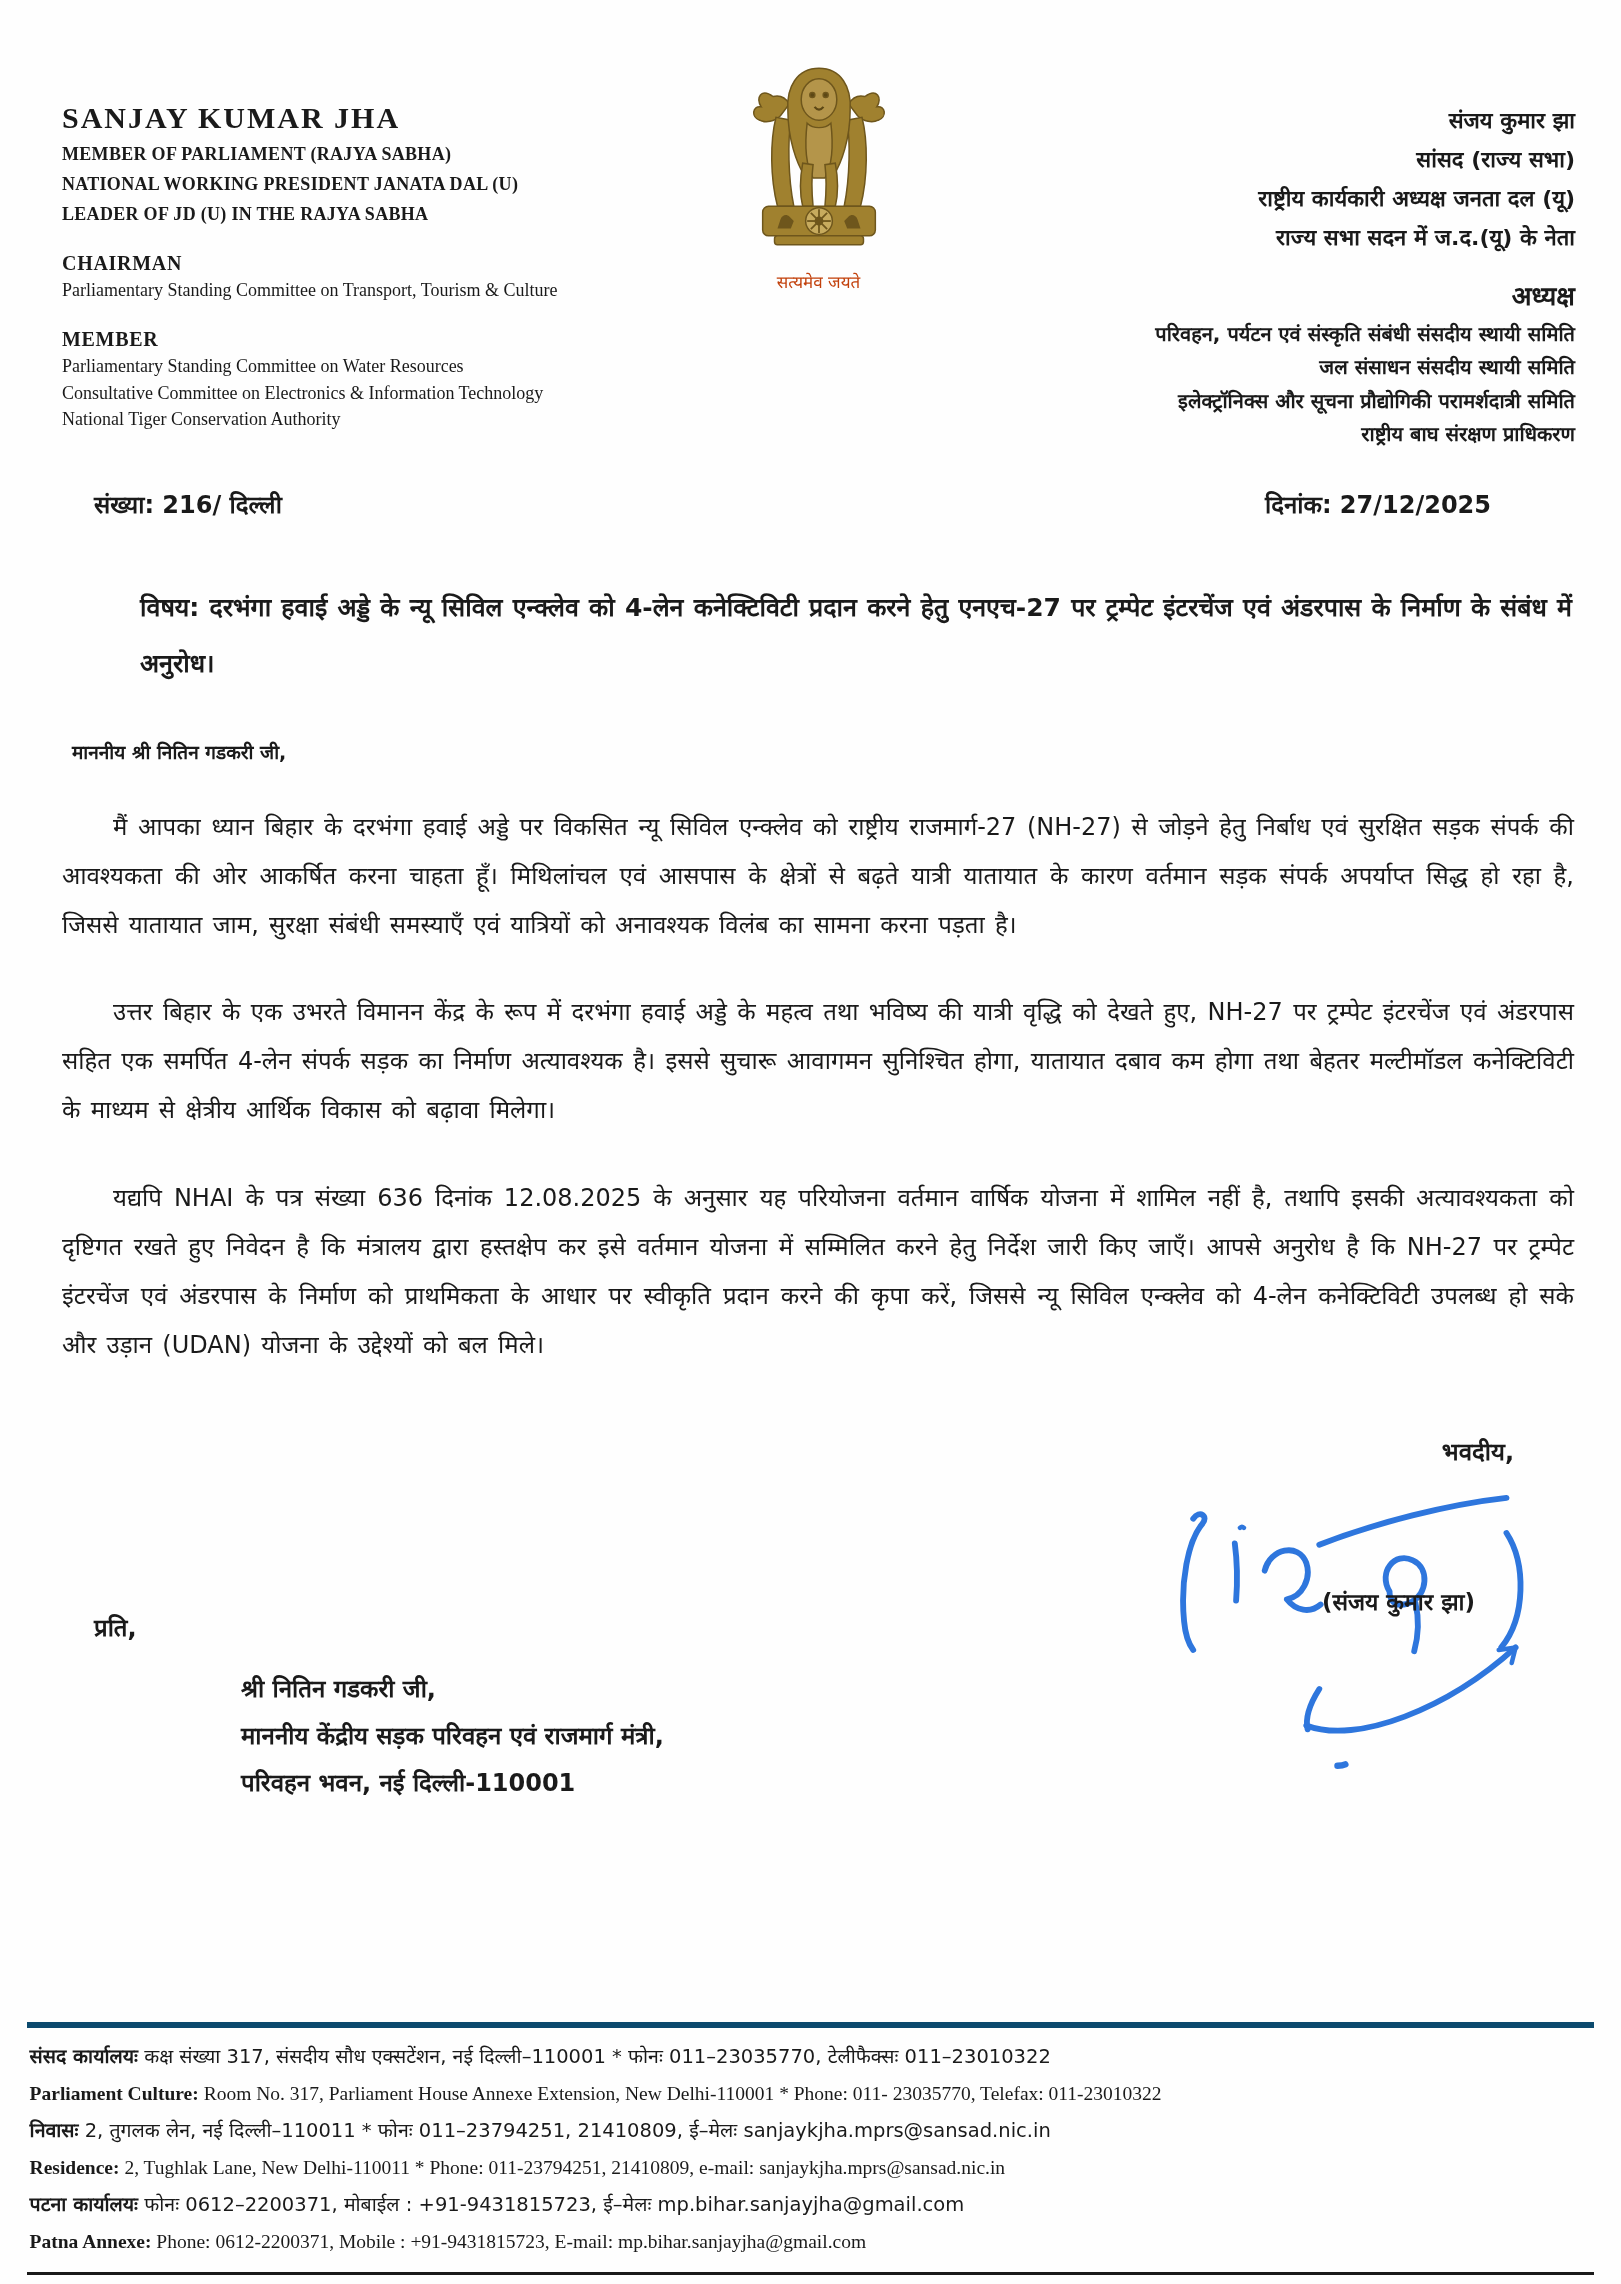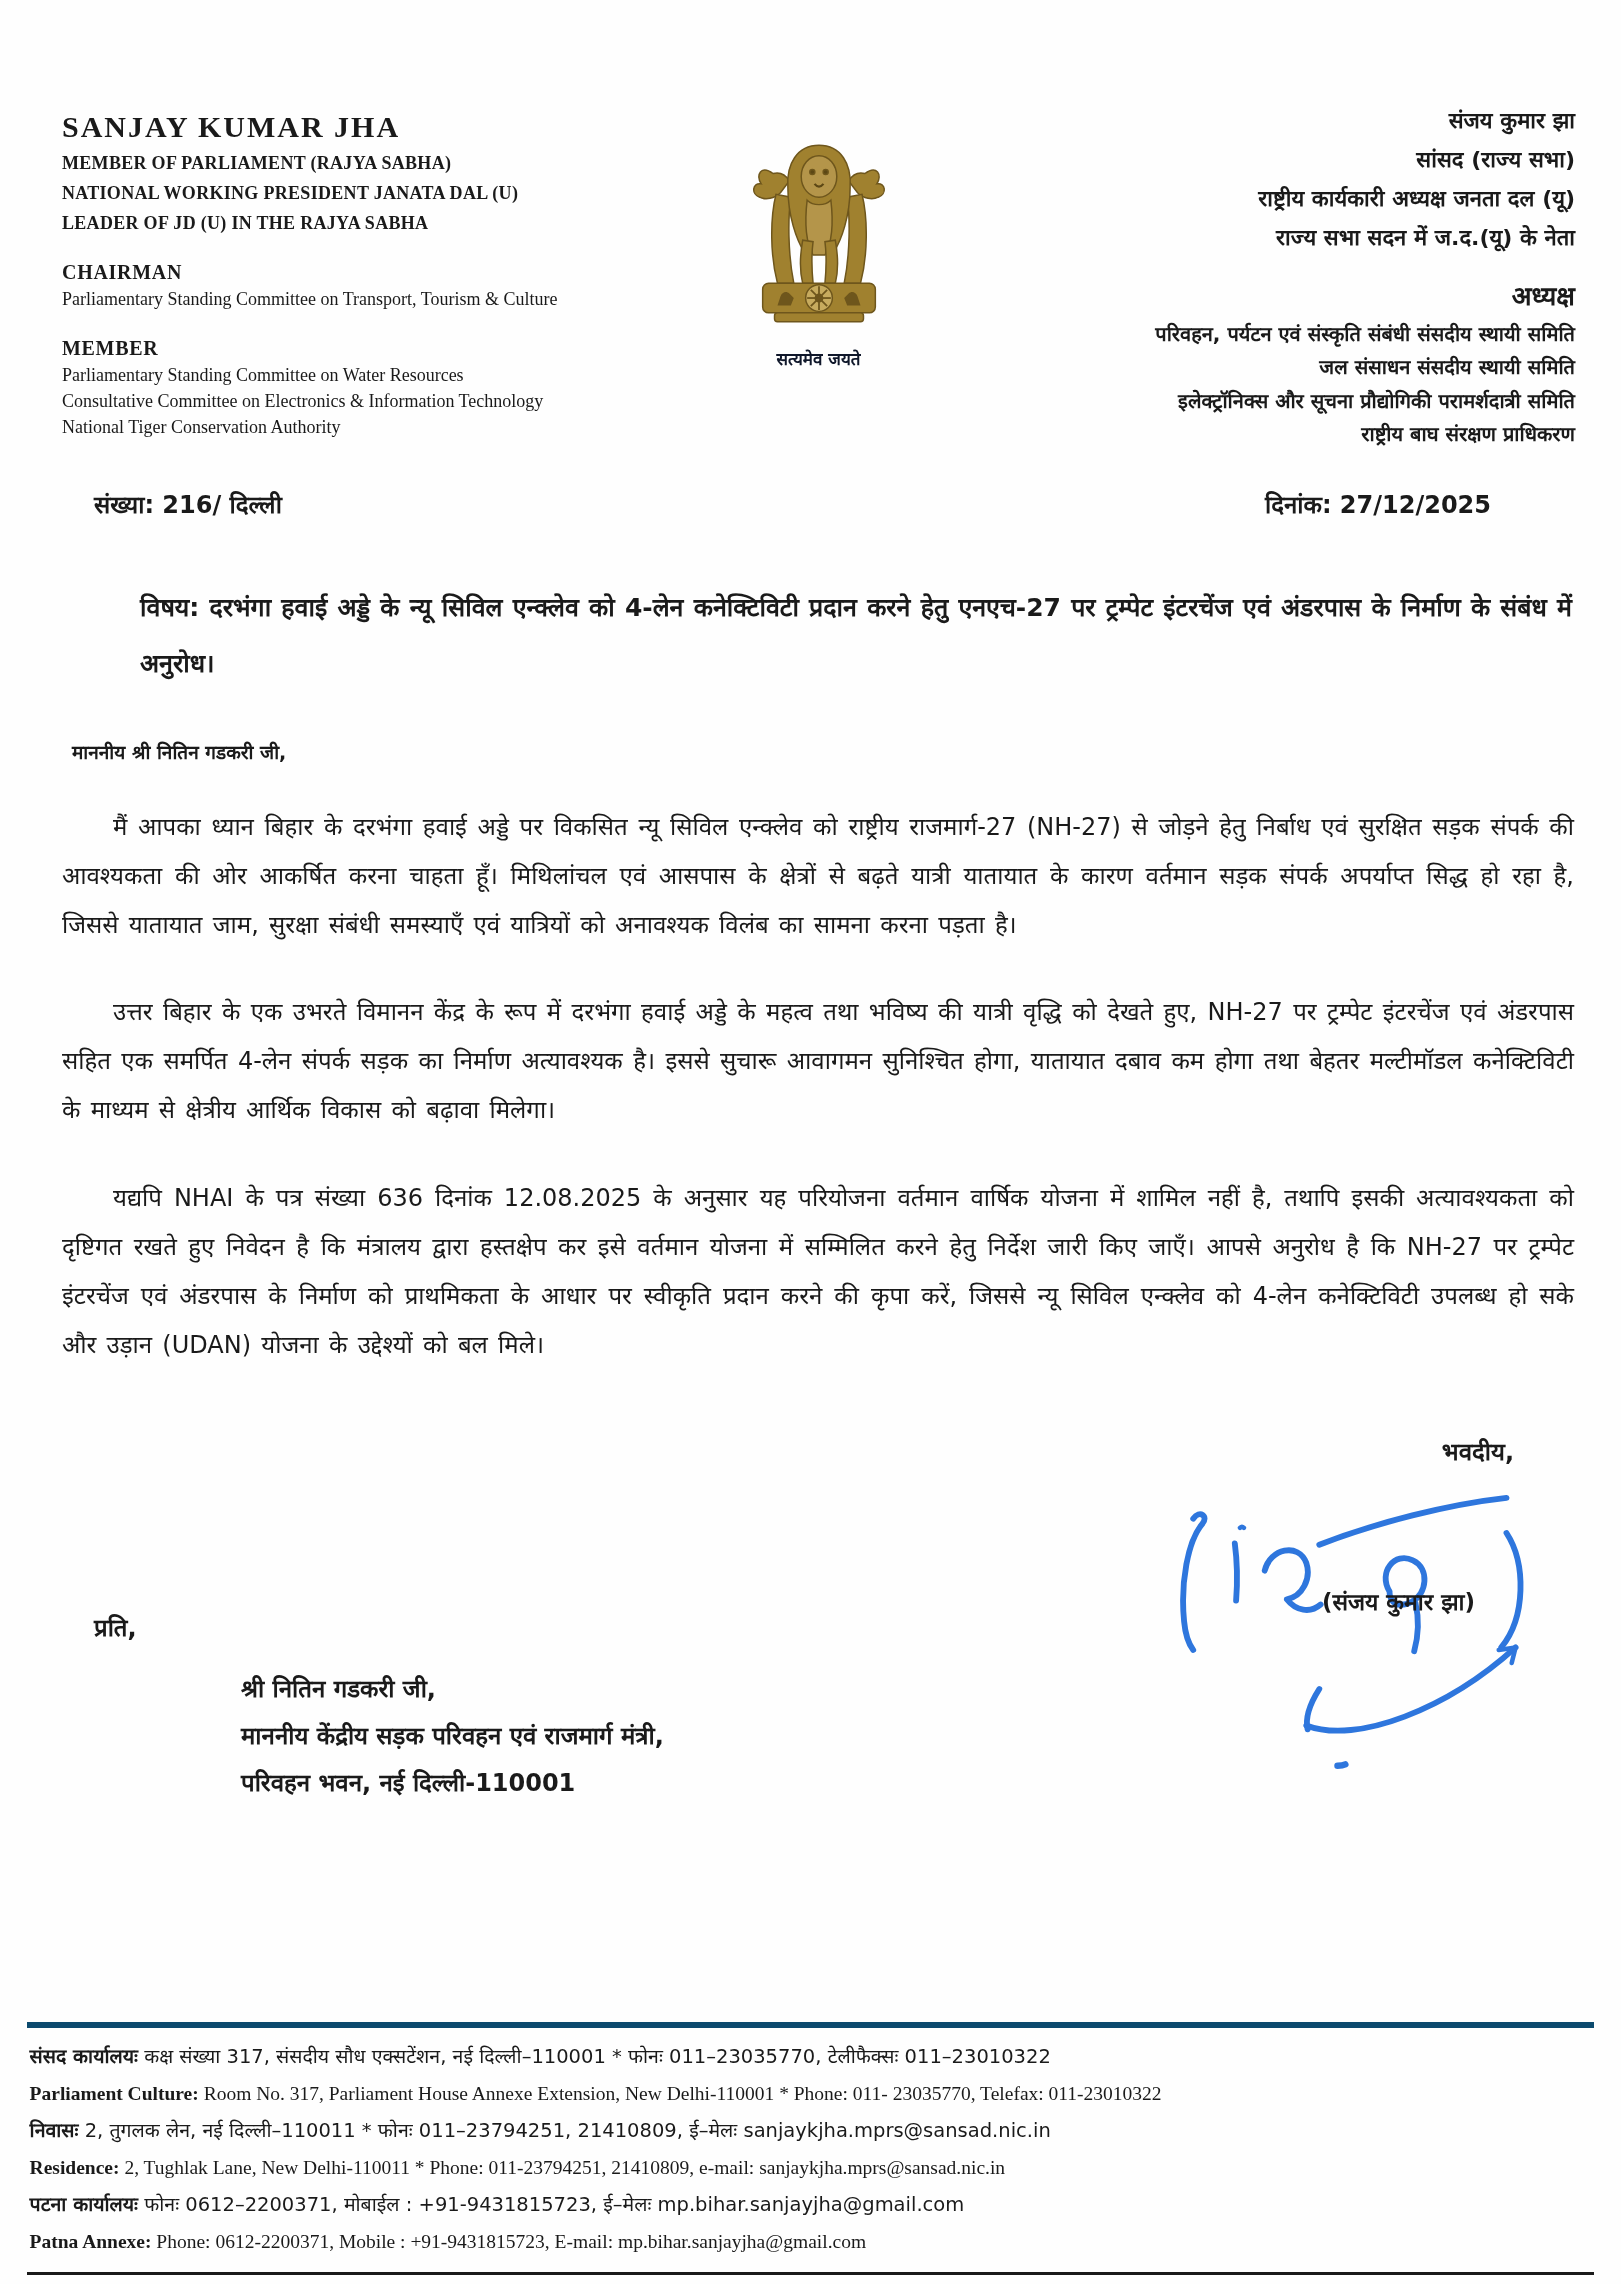--- a/index.html
+++ b/index.html
@@ -10,34 +10,34 @@
     margin:0 auto;
     background:#fefefe;
     color:#1a1a1a;
     overflow:hidden;
     font-family:"Liberation Serif", serif;
   }
   
   .letterhead {
     display:flex;
     padding:52px 46px 0 62px;
-    align-items:center;
+    align-items:flex-start;
   }
   .lh-left { flex:1 1 0; padding-top:49px; }
   .lh-name {
     font-size:30px; font-weight:bold; letter-spacing:2px;
     font-family:"Liberation Serif", serif;
   }
   .lh-title { font-size:18px; font-weight:bold; margin-top:9px; letter-spacing:0.3px; }
   .lh-sec-label { font-size:20px; font-weight:bold; margin-top:27px; letter-spacing:0.7px; }
   .lh-committee { font-size:18px; font-weight:normal; margin-top:5.2px; }
   .lh-center { flex:0 0 215px; text-align:center; padding-top:0; }
   .emblem-motto {
     font-family:"DejaVu Sans", sans-serif;
-    font-size:17px; font-weight:bold; color:#0f172a; margin-top:1.3px;
+    font-size:17px; font-weight:normal; color:#c2410c; margin-top:1.3px;
   }
   .lh-right { flex:1 1 0; text-align:right; padding-top:36px; font-family:"DejaVu Sans", sans-serif; }
   .lh-right-name { font-size:22px; font-weight:bold;margin-top:16px; }
   .lh-right-sub { font-size:22px; font-weight:bold; margin-top:9px; }
   .lh-right-label { font-size:26px; font-weight:bold; margin-top:26px; }
   .lh-right-committee { font-size:20px; font-weight:bold; margin-top:6.5px; }
   
   .ref-row {
     display:flex; justify-content:space-between;
     margin:40px 130px 0 94px;

